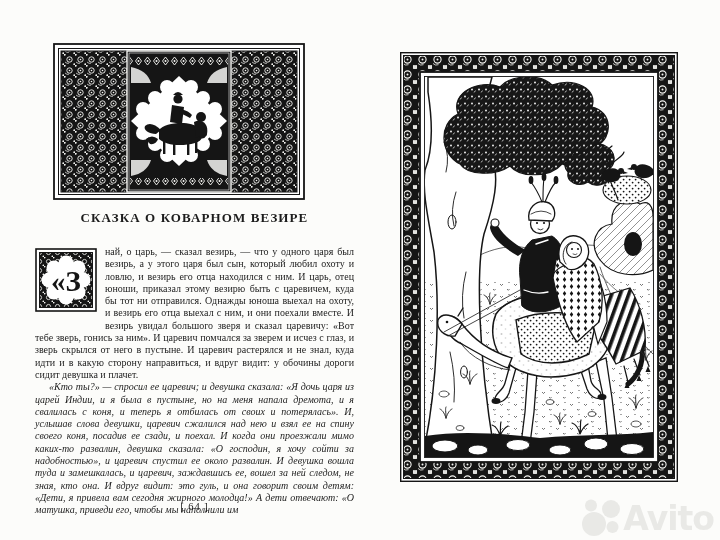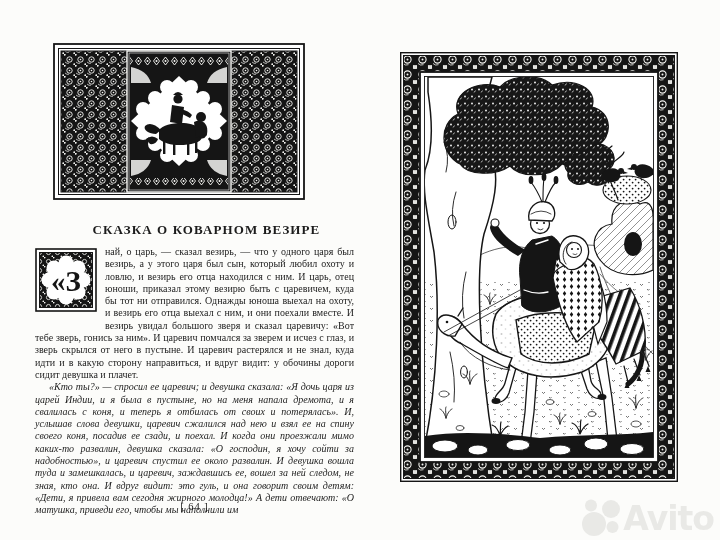--- a/index.html
+++ b/index.html
@@ -1,21 +1,21 @@
 <!DOCTYPE html>
 <html lang="ru"><head>
 <meta charset="utf-8">
 <style>
   html,body{margin:0;padding:0;}
   .canvas{position:relative;width:720px;height:540px;background:#fcfcfa;overflow:hidden;
           font-family:"Liberation Serif",serif;color:#1c1c1c;}
   
   .left-page{position:absolute;left:35px;top:43px;width:319px;}
   .headpiece{position:absolute;left:18px;top:0;width:252px;height:157px;}
-  .chapter-title{position:absolute;left:0;top:167px;width:319px;margin:12px;
+  .chapter-title{position:absolute;left:0;top:167px;width:319px;margin:0;
                  font-size:13px;font-weight:bold;letter-spacing:1.1px;text-align:center;}
   .body-text{position:absolute;left:0;top:203px;width:319px;
              font-size:10px;line-height:12.3px;text-align:justify;}
   .body-text p{margin:0;}
   .body-text p.indented{text-indent:14px;font-style:italic;}
   .dropcap{float:left;width:62px;height:64px;margin:2px 8px 12px 0;}
   .page-number{position:absolute;left:0;top:458px;width:319px;text-align:center;
                font-size:10.5px;letter-spacing:1px;}
   
   .right-page{position:absolute;left:400px;top:52px;width:278px;height:430px;}

